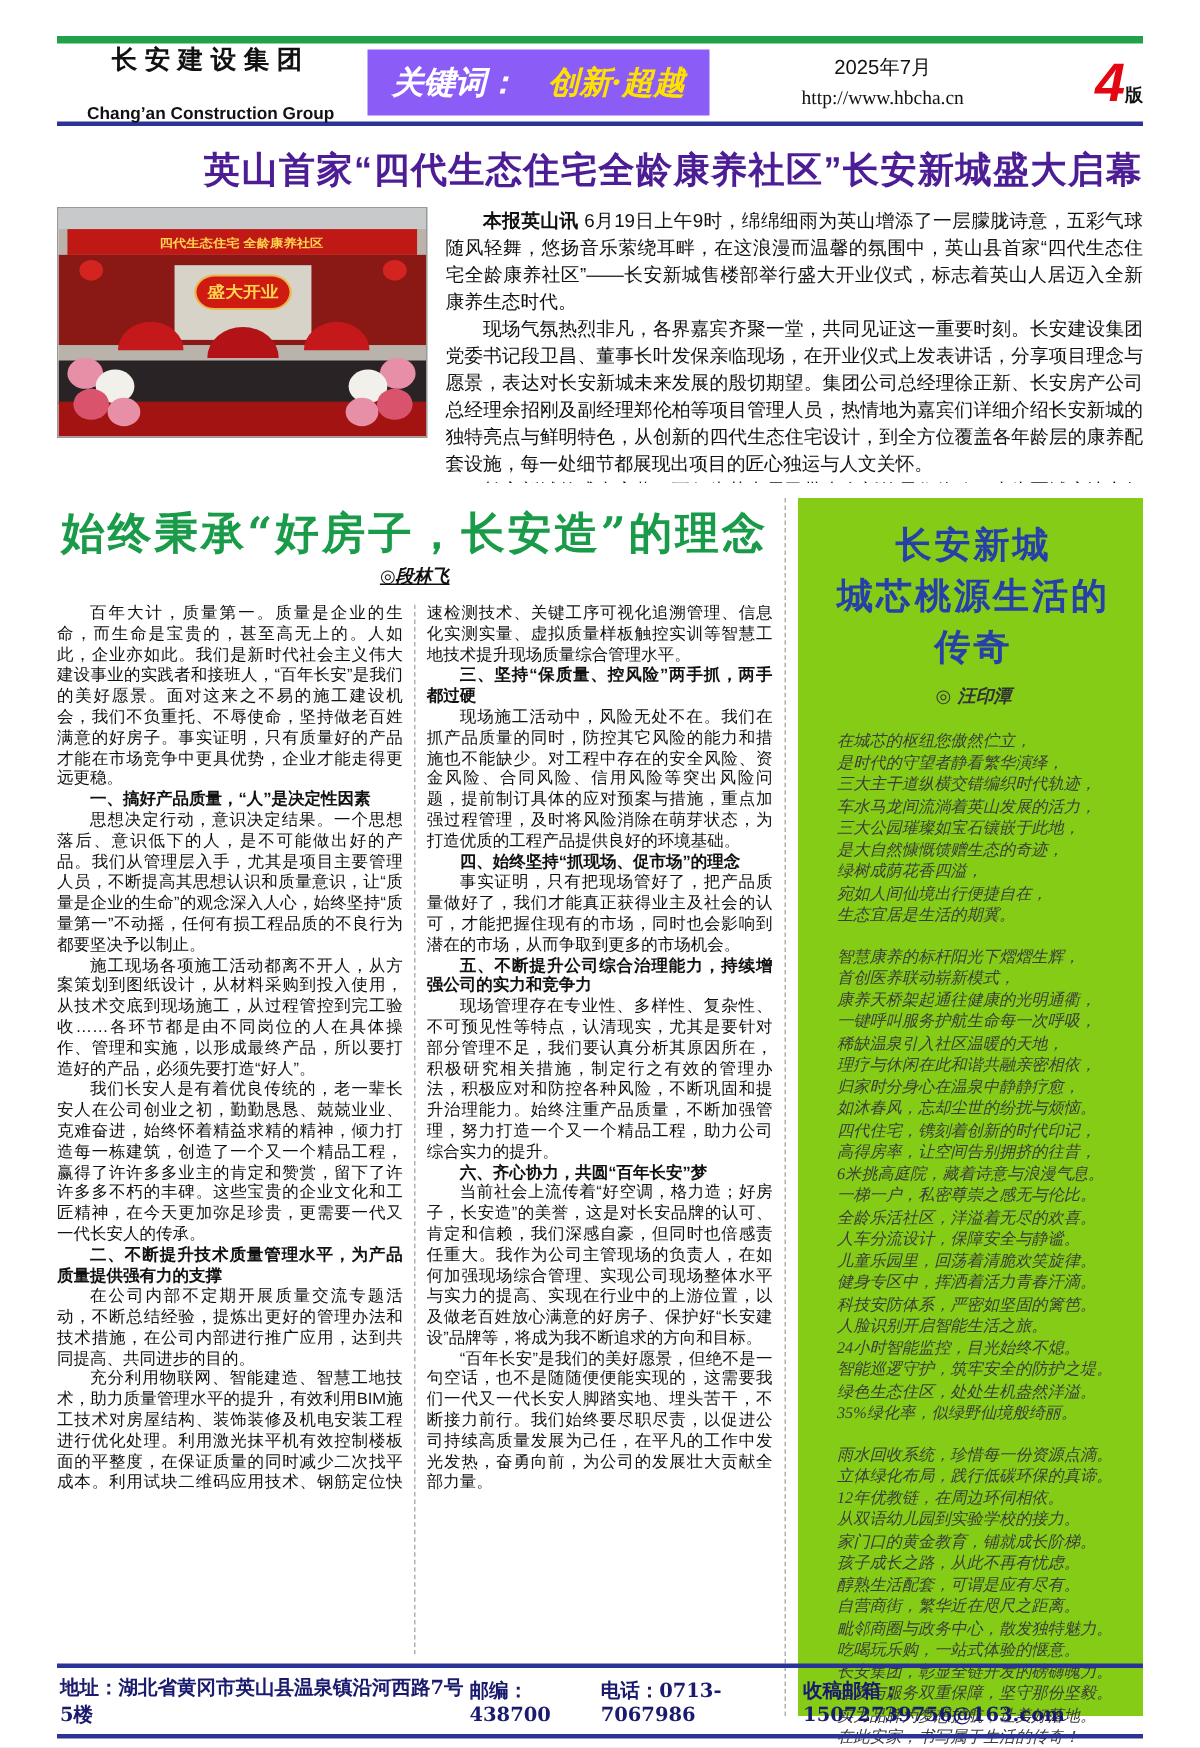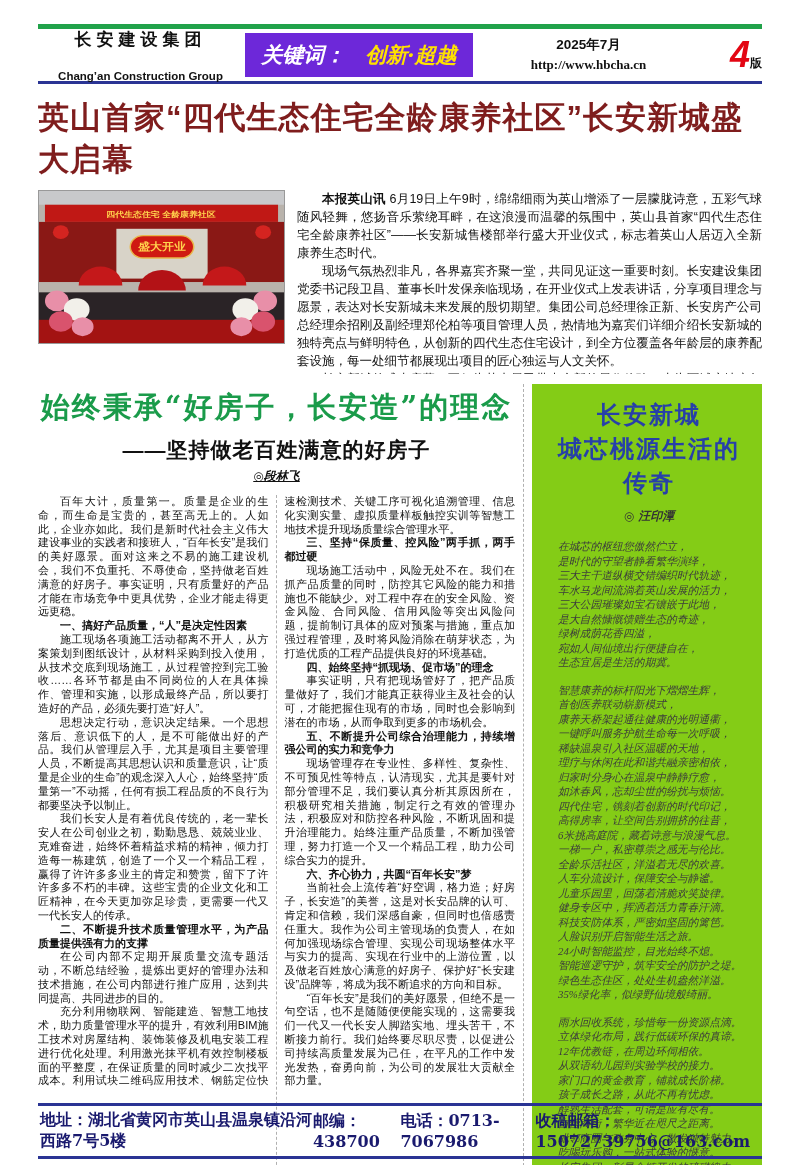--- a/index.html
+++ b/index.html
@@ -6,32 +6,32 @@
   .page{position:relative;width:800px;height:1165px;margin:0 auto;background:#ffffff;
         font-family:"Liberation Sans",sans-serif;color:#111;overflow:hidden;}
   .content{padding:0 38px;}
 
   
   .rule-green{height:5px;background:#21a24a;margin-top:24px;}
   .masthead{display:flex;align-items:center;height:52px;border-bottom:3px solid #2a3494;gap:2px;}
   .org{width:205px;text-align:center;}
   .org-cn{font-size:17px;font-weight:bold;letter-spacing:5px;}
   .org-en{font-size:11.5px;font-weight:bold;margin-top:19px;}
-  .kw-box{background:#6d28d9;height:44px;width:228px;display:flex;align-items:center;justify-content:center;
+  .kw-box{background:#8b5cf6;height:44px;width:228px;display:flex;align-items:center;justify-content:center;
           font-family:"DejaVu Serif",serif;font-style:italic;font-weight:bold;font-size:21px;color:#fff;flex:0 0 auto;}
   .kw-val{color:#ffe100;margin-left:20px;}
-  .date-block{flex:1;text-align:center;font-weight:bold;line-height:1.5;}
+  .date-block{flex:1;text-align:center;font-weight:normal;line-height:1.5;}
   .date{font-size:13.5px;}
   .site{font-size:13px;font-family:"Liberation Serif",serif;}
   .pagenum{width:58px;text-align:right;white-space:nowrap;}
   .pagenum .num{color:#e30613;font-size:36px;font-weight:bold;font-style:italic;line-height:1;}
   .pagenum .suffix{font-size:12px;font-weight:bold;}
 
   
-  .headline{margin:13px 0 9px;text-align:left;color:#7f1d1d;font-size:31px;font-weight:900;letter-spacing:1px;}
+  .headline{margin:13px 0 9px;text-align:right;color:#4c1d95;font-size:24px;font-weight:900;letter-spacing:1px;}
   .lead{display:flex;gap:12px;height:184px;overflow:hidden;}
   .photo{flex:0 0 247px;height:154px;border:1px solid #999;box-sizing:border-box;}
   .photo svg{display:block;width:100%;height:100%;}
   .lead-text{flex:1;}
   .lead-p{margin:0;font-size:12.5px;line-height:18px;text-align:justify;text-indent:2em;}
   .dateline{font-weight:bold;}
 
   
   .feature-row{display:flex;margin-top:10px;height:812px;justify-content:center;}
   .feature-main{width:486px;padding-right:8px;border-right:1px dashed #b0b0b0;box-sizing:border-box;}
@@ -52,21 +52,21 @@
              font-family:"DejaVu Serif",serif;font-style:italic;color:#333;}
   .poem{padding-left:12px;font-family:"Liberation Serif",serif;font-style:italic;
         font-size:10.8px;line-height:14.5px;color:#3c3c3c;}
   .stanza{margin-bottom:13px;}
   .pline{white-space:nowrap;}
 
   
   .footer{position:absolute;left:38px;right:38px;bottom:6px;}
   .rule-navy{height:3px;background:#2a3494;}
   .footer-row{display:flex;justify-content:space-between;align-items:center;padding:4px 2px;
-              font-size:16px;font-weight:bold;color:#1a1a6e;font-family:"DejaVu Serif",serif;}
+              font-size:13px;font-weight:bold;color:#1a1a6e;font-family:"DejaVu Serif",serif;}
 </style>
 </head>
 <body>
 
 <div class="page">
   <div class="content">
 
     <div class="rule-green"></div>
     <div class="masthead">
       <div class="org">
@@ -122,27 +122,26 @@
       <div class="lead-text">
           <p class="lead-p"><span class="dateline">本报英山讯 </span>6月19日上午9时，绵绵细雨为英山增添了一层朦胧诗意，五彩气球随风轻舞，悠扬音乐萦绕耳畔，在这浪漫而温馨的氛围中，英山县首家“四代生态住宅全龄康养社区”——长安新城售楼部举行盛大开业仪式，标志着英山人居迈入全新康养生态时代。</p>
           <p class="lead-p">现场气氛热烈非凡，各界嘉宾齐聚一堂，共同见证这一重要时刻。长安建设集团党委书记段卫昌、董事长叶发保亲临现场，在开业仪式上发表讲话，分享项目理念与愿景，表达对长安新城未来发展的殷切期望。集团公司总经理徐正新、长安房产公司总经理余招刚及副经理郑伦柏等项目管理人员，热情地为嘉宾们详细介绍长安新城的独特亮点与鲜明特色，从创新的四代生态住宅设计，到全方位覆盖各年龄层的康养配套设施，每一处细节都展现出项目的匠心独运与人文关怀。</p>
           <p class="lead-p">长安新城的盛大启幕，不仅为英山居民带来全新的居住体验，也为区域房地产行业发展注入新活力，将有力推动英山人居品质的全面提升。</p>
         </div>
     </div>
 
     <div class="feature-row">
       <div class="feature-main">
         <div class="f-title">始终秉承“好房子，长安造”的理念</div>
-        <div class="f-sub">——坚持做老百姓满意的好房子</div>
         <div class="f-author">◎段林飞</div>
         <div class="f-cols">
             <p class="fp">百年大计，质量第一。质量是企业的生命，而生命是宝贵的，甚至高无上的。人如此，企业亦如此。我们是新时代社会主义伟大建设事业的实践者和接班人，“百年长安”是我们的美好愿景。面对这来之不易的施工建设机会，我们不负重托、不辱使命，坚持做老百姓满意的好房子。事实证明，只有质量好的产品才能在市场竞争中更具优势，企业才能走得更远更稳。</p>
             <p class="fh">一、搞好产品质量，“人”是决定性因素</p>
+            <p class="fp">思想决定行动，意识决定结果。一个思想落后、意识低下的人，是不可能做出好的产品。我们从管理层入手，尤其是项目主要管理人员，不断提高其思想认识和质量意识，让“质量是企业的生命”的观念深入人心，始终坚持“质量第一”不动摇，任何有损工程品质的不良行为都要坚决予以制止。</p>
             <p class="fp">施工现场各项施工活动都离不开人，从方案策划到图纸设计，从材料采购到投入使用，从技术交底到现场施工，从过程管控到完工验收……各环节都是由不同岗位的人在具体操作、管理和实施，以形成最终产品，所以要打造好的产品，必须先要打造“好人”。</p>
-            <p class="fp">思想决定行动，意识决定结果。一个思想落后、意识低下的人，是不可能做出好的产品。我们从管理层入手，尤其是项目主要管理人员，不断提高其思想认识和质量意识，让“质量是企业的生命”的观念深入人心，始终坚持“质量第一”不动摇，任何有损工程品质的不良行为都要坚决予以制止。</p>
             <p class="fp">我们长安人是有着优良传统的，老一辈长安人在公司创业之初，勤勤恳恳、兢兢业业、克难奋进，始终怀着精益求精的精神，倾力打造每一栋建筑，创造了一个又一个精品工程，赢得了许许多多业主的肯定和赞赏，留下了许许多多不朽的丰碑。这些宝贵的企业文化和工匠精神，在今天更加弥足珍贵，更需要一代又一代长安人的传承。</p>
             <p class="fh">二、不断提升技术质量管理水平，为产品质量提供强有力的支撑</p>
             <p class="fp">在公司内部不定期开展质量交流专题活动，不断总结经验，提炼出更好的管理办法和技术措施，在公司内部进行推广应用，达到共同提高、共同进步的目的。</p>
             <p class="fp">充分利用物联网、智能建造、智慧工地技术，助力质量管理水平的提升，有效利用BIM施工技术对房屋结构、装饰装修及机电安装工程进行优化处理。利用激光抹平机有效控制楼板面的平整度，在保证质量的同时减少二次找平成本。利用试块二维码应用技术、钢筋定位快速检测技术、关键工序可视化追溯管理、信息化实测实量、虚拟质量样板触控实训等智慧工地技术提升现场质量综合管理水平。</p>
             <p class="fh">三、坚持“保质量、控风险”两手抓，两手都过硬</p>
             <p class="fp">现场施工活动中，风险无处不在。我们在抓产品质量的同时，防控其它风险的能力和措施也不能缺少。对工程中存在的安全风险、资金风险、合同风险、信用风险等突出风险问题，提前制订具体的应对预案与措施，重点加强过程管理，及时将风险消除在萌芽状态，为打造优质的工程产品提供良好的环境基础。</p>
             <p class="fh">四、始终坚持“抓现场、促市场”的理念</p>
             <p class="fp">事实证明，只有把现场管好了，把产品质量做好了，我们才能真正获得业主及社会的认可，才能把握住现有的市场，同时也会影响到潜在的市场，从而争取到更多的市场机会。</p>
             <p class="fh">五、不断提升公司综合治理能力，持续增强公司的实力和竞争力</p>
             <p class="fp">现场管理存在专业性、多样性、复杂性、不可预见性等特点，认清现实，尤其是要针对部分管理不足，我们要认真分析其原因所在，积极研究相关措施，制定行之有效的管理办法，积极应对和防控各种风险，不断巩固和提升治理能力。始终注重产品质量，不断加强管理，努力打造一个又一个精品工程，助力公司综合实力的提升。</p>

